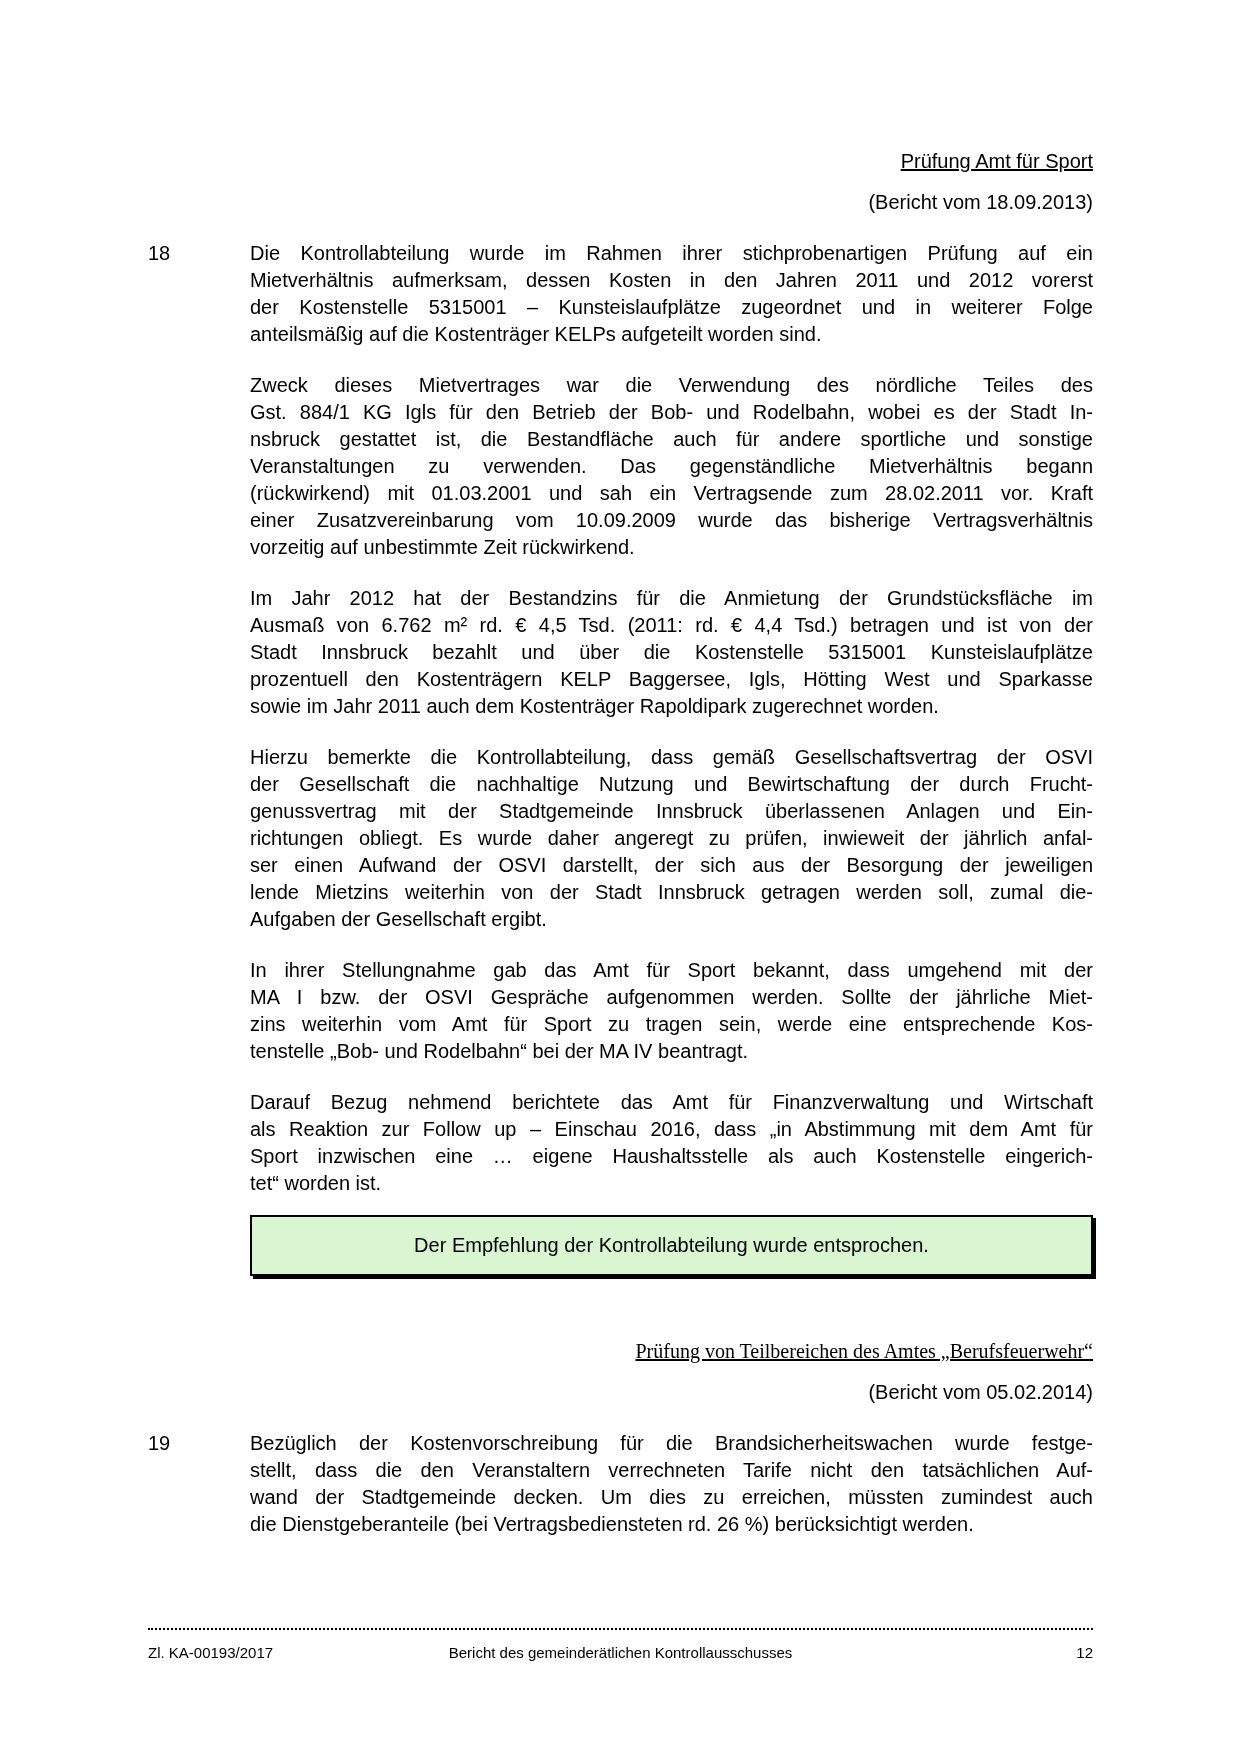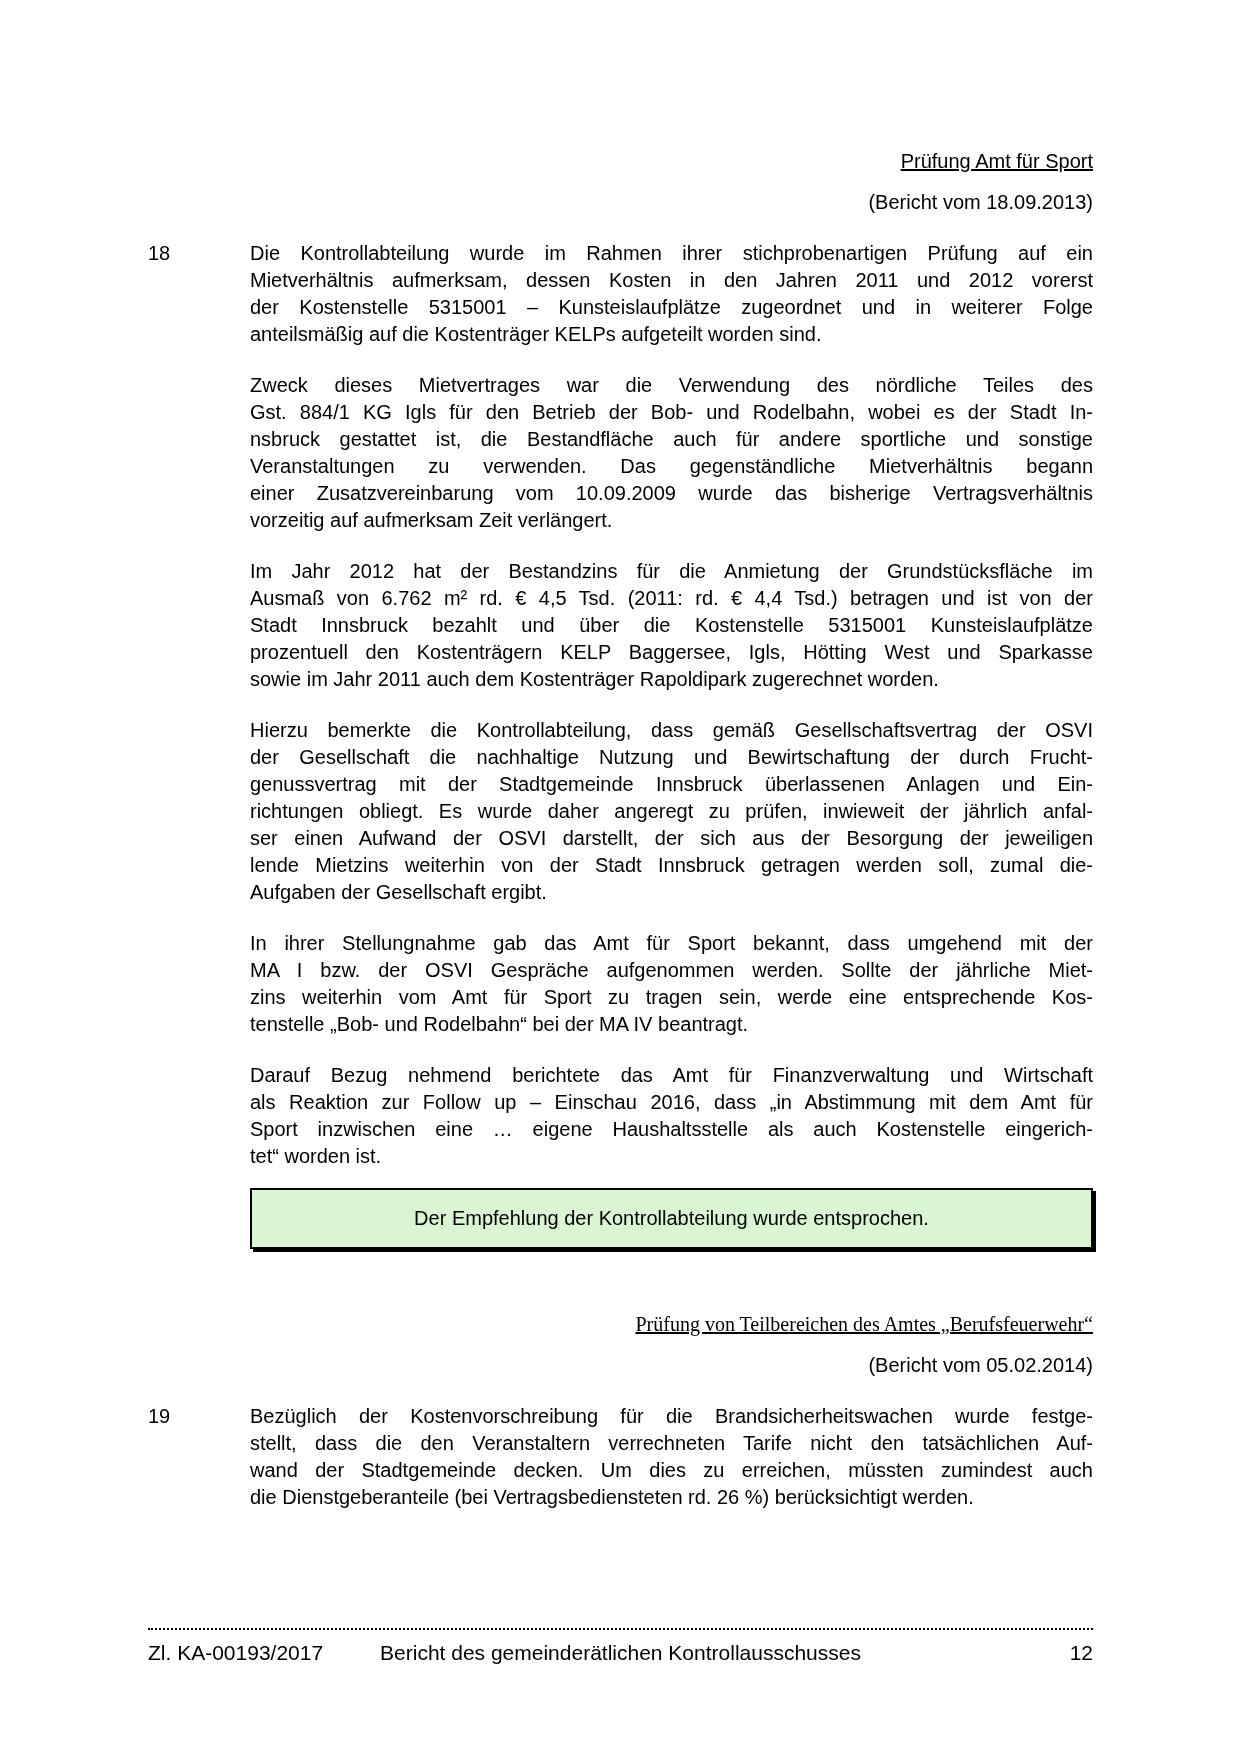--- a/index.html
+++ b/index.html
@@ -55,21 +55,21 @@
   .footer {
     position: absolute;
     left: 148px;
     right: 148px;
     top: 1628px;
     border-top: 2px dotted #000000;
     padding-top: 11px;
     display: grid;
     grid-template-columns: 1fr auto 1fr;
     align-items: baseline;
-    font-size: 21px;
+    font-size: 15px;
     line-height: 24px;
   }
   .f-left  { text-align: left; }
   .f-center{ text-align: center; }
   .f-right { text-align: right; }
 </style>
 </head>
 <body>
 
 <div class="page">
@@ -84,22 +84,23 @@
               <div class="pline">Die Kontrollabteilung wurde im Rahmen ihrer stichprobenartigen Prüfung auf ein</div>
               <div class="pline">Mietverhältnis aufmerksam, dessen Kosten in den Jahren 2011 und 2012 vorerst</div>
               <div class="pline">der Kostenstelle 5315001 – Kunsteislaufplätze zugeordnet und in weiterer Folge</div>
               <div class="pline">anteilsmäßig auf die Kostenträger KELPs aufgeteilt worden sind.</div>
             </div>
             <div class="para">
               <div class="pline">Zweck dieses Mietvertrages war die Verwendung des nördliche Teiles des</div>
               <div class="pline">Gst. 884/1 KG Igls für den Betrieb der Bob- und Rodelbahn, wobei es der Stadt In-</div>
               <div class="pline">nsbruck gestattet ist, die Bestandfläche auch für andere sportliche und sonstige</div>
               <div class="pline">Veranstaltungen zu verwenden. Das gegenständliche Mietverhältnis begann</div>
+              <div class="pline">(rückwirkend) mit 01.03.2001 und sah ein Vertragsende zum 28.02.2011 vor. Kraft</div>
               <div class="pline">einer Zusatzvereinbarung vom 10.09.2009 wurde das bisherige Vertragsverhältnis</div>
-              <div class="pline">vorzeitig auf aufmerksam Zeit verlängert.</div>
+              <div class="pline">vorzeitig auf unbestimmte Zeit rückwirkend.</div>
             </div>
             <div class="para">
               <div class="pline">Im Jahr 2012 hat der Bestandzins für die Anmietung der Grundstücksfläche im</div>
               <div class="pline">Ausmaß von 6.762 m² rd. € 4,5 Tsd. (2011: rd. € 4,4 Tsd.) betragen und ist von der</div>
               <div class="pline">Stadt Innsbruck bezahlt und über die Kostenstelle 5315001 Kunsteislaufplätze</div>
               <div class="pline">prozentuell den Kostenträgern KELP Baggersee, Igls, Hötting West und Sparkasse</div>
               <div class="pline">sowie im Jahr 2011 auch dem Kostenträger Rapoldipark zugerechnet worden.</div>
             </div>
             <div class="para">
               <div class="pline">Hierzu bemerkte die Kontrollabteilung, dass gemäß Gesellschaftsvertrag der OSVI</div>

